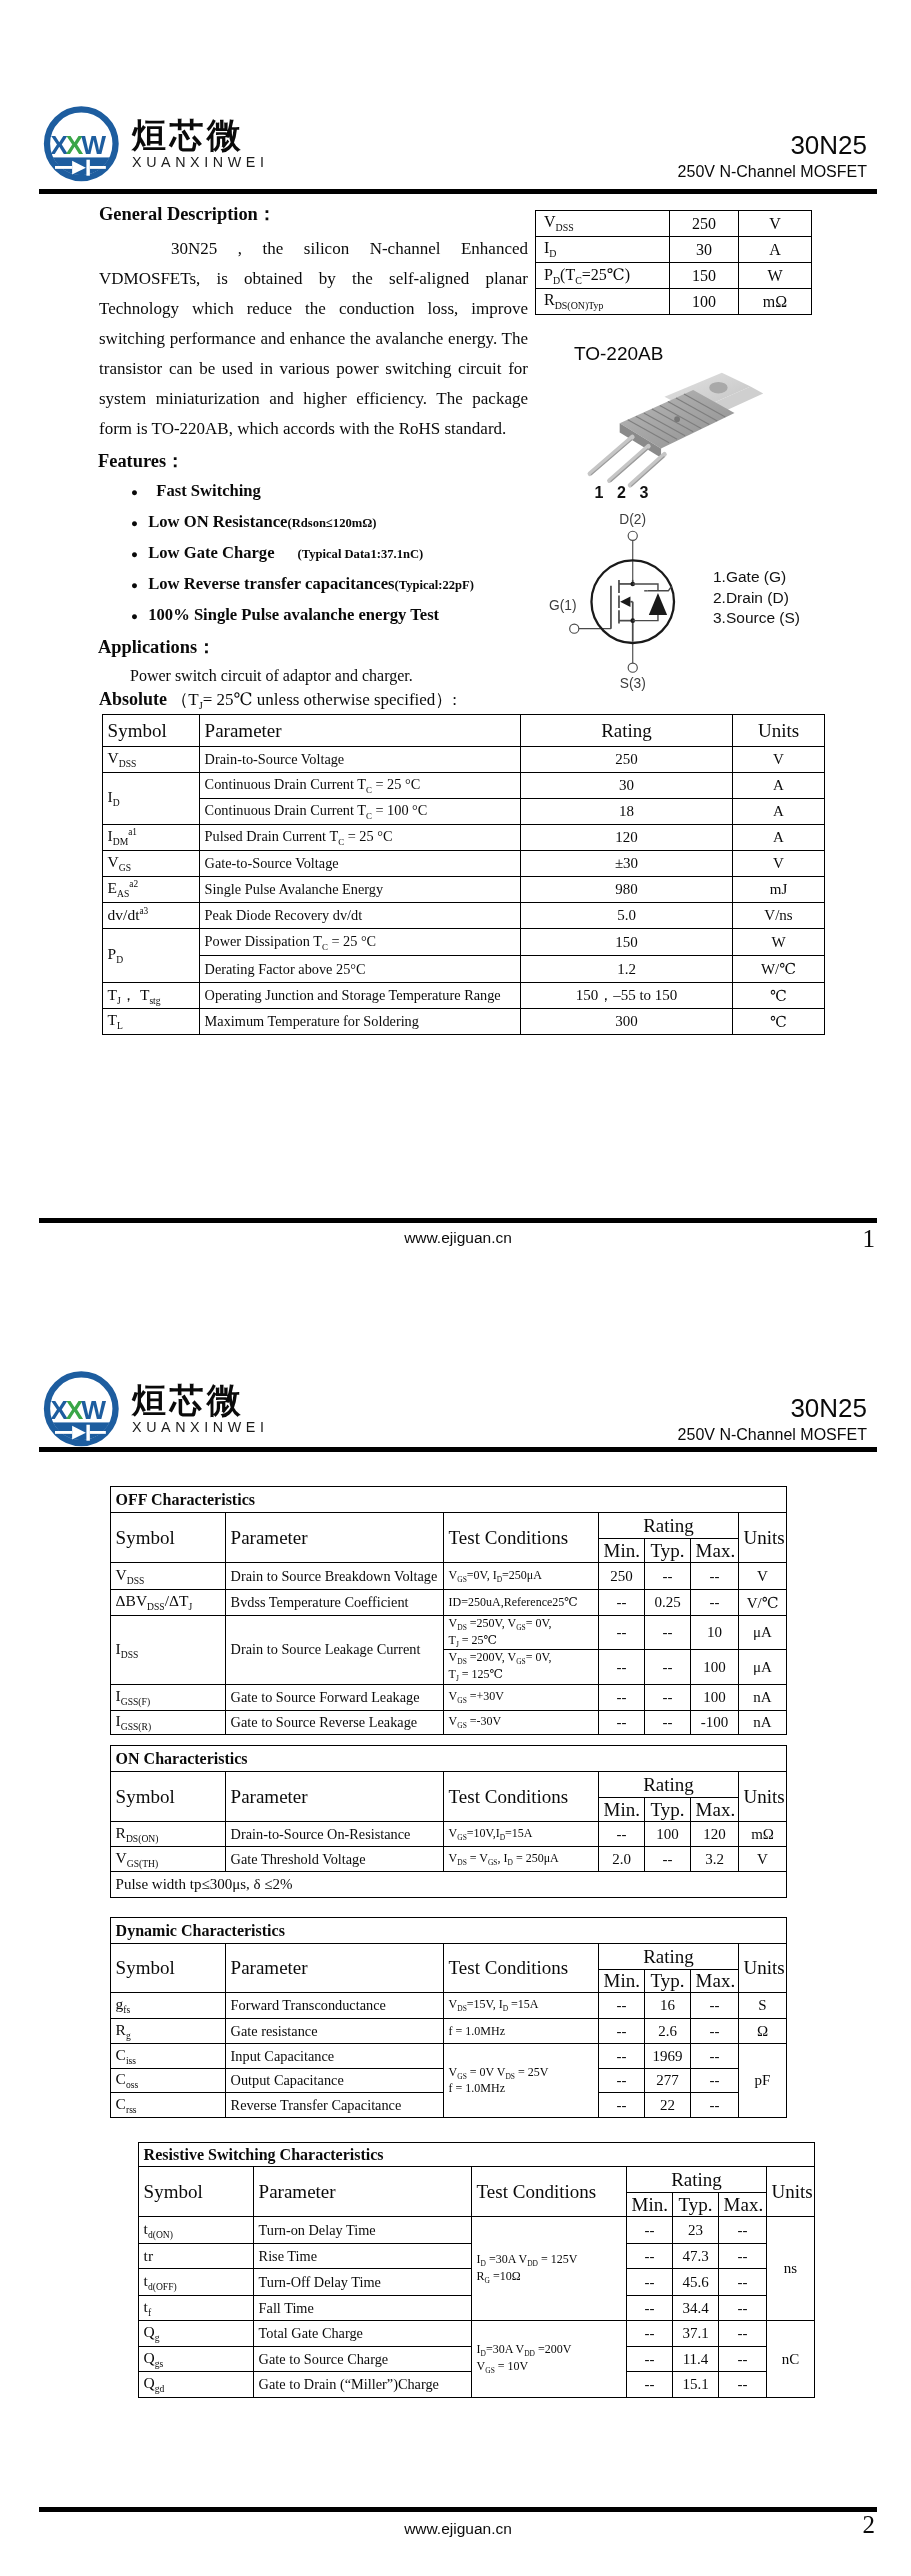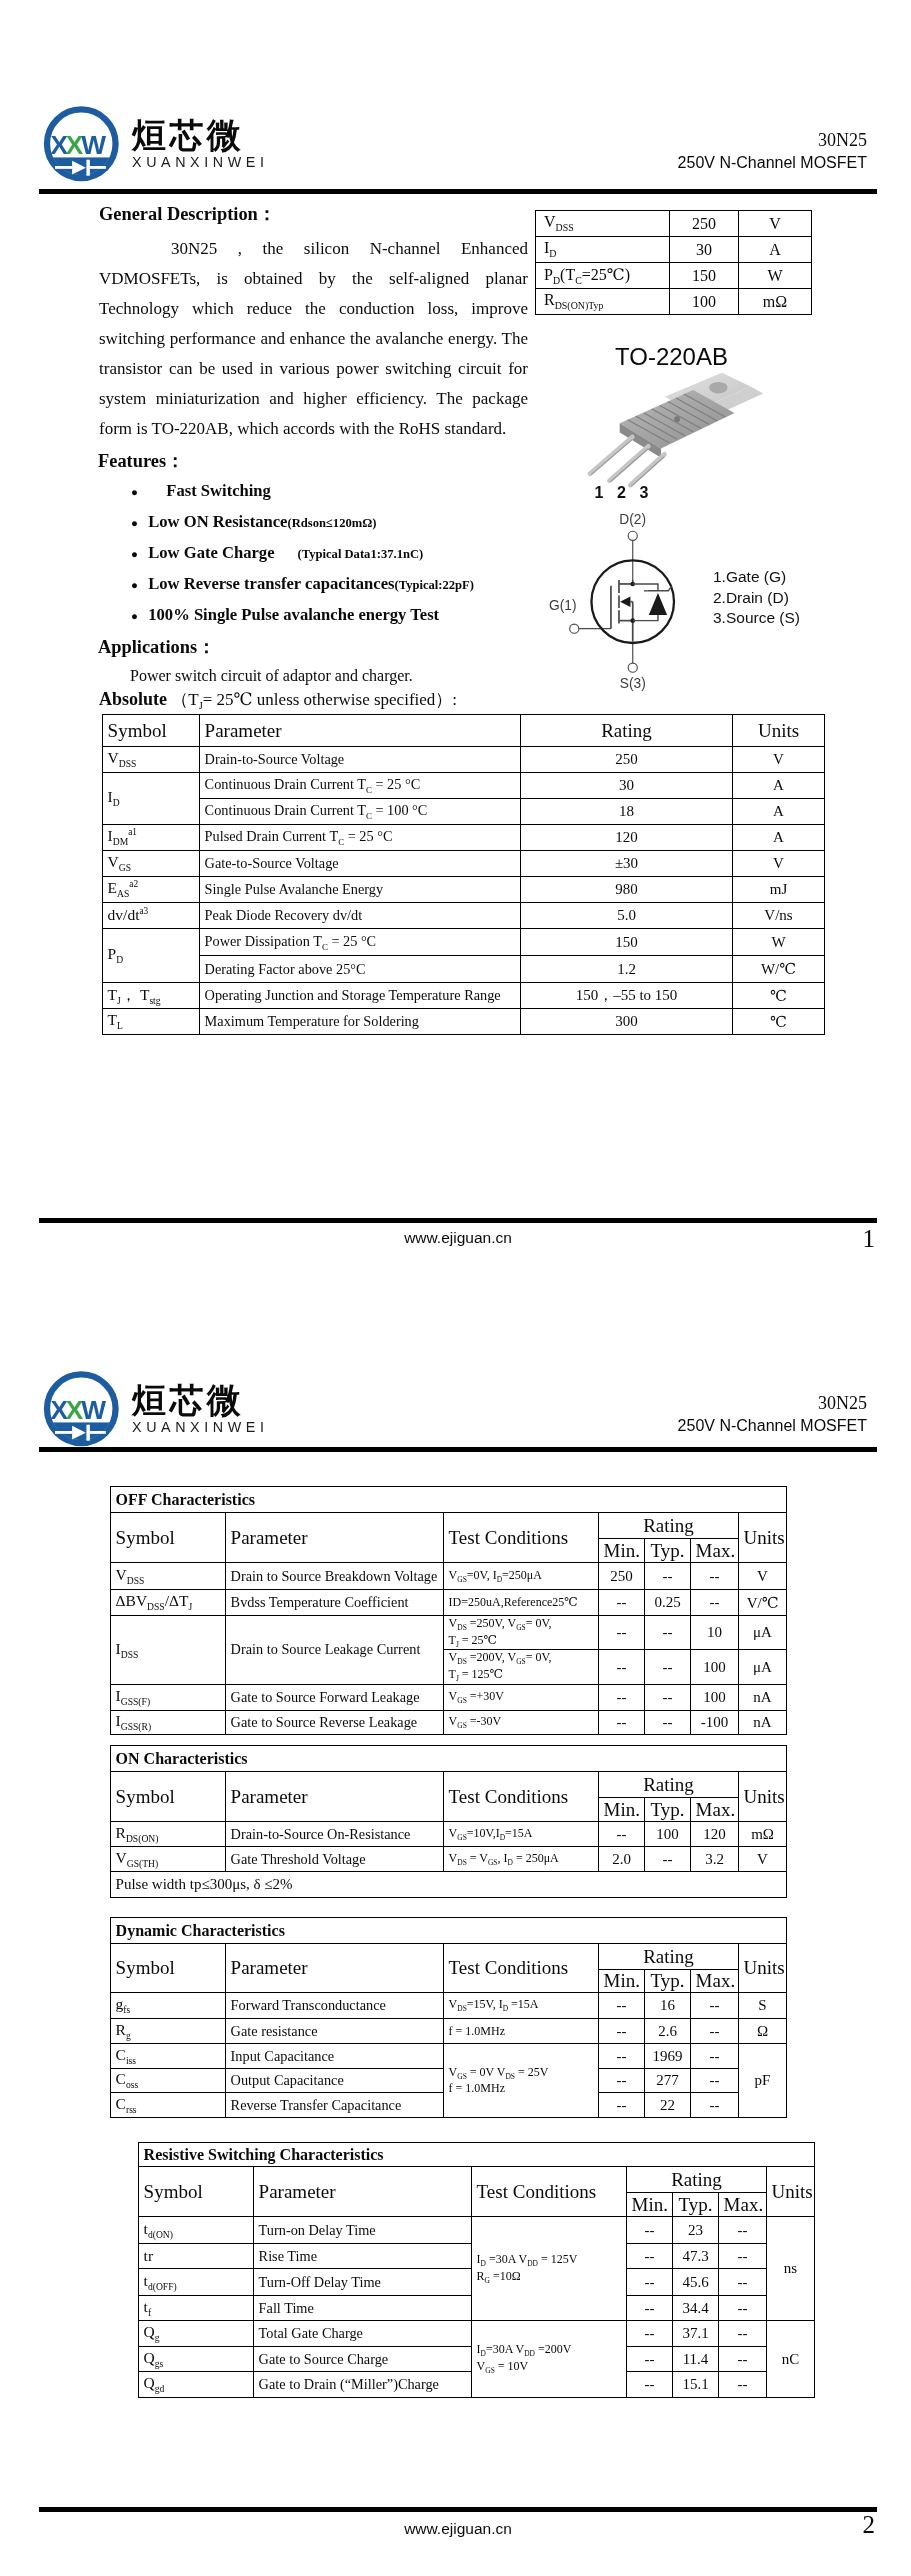--- a/index.html
+++ b/index.html
@@ -6,22 +6,22 @@
   body{width:911px;height:2576px;position:relative;color:#0a0a0a;
        font-family:"Liberation Serif","DejaVu Serif",serif;}
   .page{position:relative;width:911px;height:1288px;background:#fff;overflow:hidden;}
   .abs{position:absolute;}
   .rule{position:absolute;background:#000;height:5.2px;}
   
   .brand-cn{font-size:34px;font-weight:bold;letter-spacing:3.4px;line-height:1;
             font-family:"Liberation Sans","DejaVu Sans",sans-serif;}
   .brand-en{font-size:14.3px;letter-spacing:4.6px;color:#1c1c1c;margin-top:2.3px;
             font-family:"Liberation Sans","DejaVu Sans",sans-serif;}
-  .part-no{font-size:18px;line-height:1.1;text-align:right;
-           font-family:Liberation Serif, serif;}
+  .part-no{font-size:26px;line-height:1.1;text-align:right;
+           font-family:Liberation Sans, sans-serif;}
   .part-sub{font-size:16px;text-align:right;margin-top:3.4px;
             font-family:"Liberation Sans","DejaVu Sans",sans-serif;}
   
   .h1{font-size:18.4px;font-weight:bold;}
   .para{font-size:17px;line-height:30px;text-align:justify;text-indent:72px;}
   .feat-row{display:flex;align-items:baseline;font-weight:bold;height:31px;}
   .feat-dot{font-size:11.5px;margin-right:10.3px;}
   .feat-txt{font-size:16.6px;}
   .feat-note{font-size:12.6px;}
   .note-gap{margin-left:23px;}
@@ -43,21 +43,21 @@
   th.minmax{font-size:13.8px;}
   td.noterow{font-size:15px;text-align:left;padding-left:6.9px;border-top-width:1.7px;}
   sub{font-size:0.62em;}
   sup{font-size:0.6em;}
   
   table.sum{border-collapse:collapse;table-layout:fixed;border:1.7px solid #000;width:277px;}
   table.sum td{border:1.1px solid #000;font-size:16px;height:25px;padding:0 4.6px;}
   table.sum td.s1{text-align:left;padding-left:8px;}
   table.sum td.s2,table.sum td.s3{text-align:center;}
   
-  .pkg-title{font-size:24px;text-align:center;font-family:"Liberation Sans","DejaVu Sans",sans-serif;}
+  .pkg-title{font-size:19px;text-align:left;font-family:"Liberation Sans","DejaVu Sans",sans-serif;}
   .legend{font-size:15.5px;line-height:20.7px;color:#111;
           font-family:"Liberation Sans","DejaVu Sans",sans-serif;}
   .footer-url{font-size:15.5px;text-align:center;font-family:"Liberation Sans","DejaVu Sans",sans-serif;}
   .footer-page{font-size:25px;}
 </style>
 </head>
 <body>
 
 <section class="page">
 
@@ -217,21 +217,21 @@
   <div class="abs legend" style="left:713px;top:567px;">
     <div>1.Gate (G)</div>
     <div>2.Drain (D)</div>
     <div>3.Source (S)</div>
   </div>
 
   <div class="abs h1" style="left:98px;top:448px;">Features：</div>
   <div class="abs" style="left:131px;top:481px;width:402px;">
     <div class="feat-row">
       <span class="feat-dot">●</span>
-      <span class="feat-txt" style="margin-left:18px;">Fast Switching</span>
+      <span class="feat-txt" style="margin-left:8px;">Fast Switching</span>
       <span class="feat-note"></span>
     </div>
     <div class="feat-row">
       <span class="feat-dot">●</span>
       <span class="feat-txt">Low ON Resistance</span>
       <span class="feat-note">(Rdson≤120mΩ)</span>
     </div>
     <div class="feat-row">
       <span class="feat-dot">●</span>
       <span class="feat-txt">Low Gate Charge</span>

